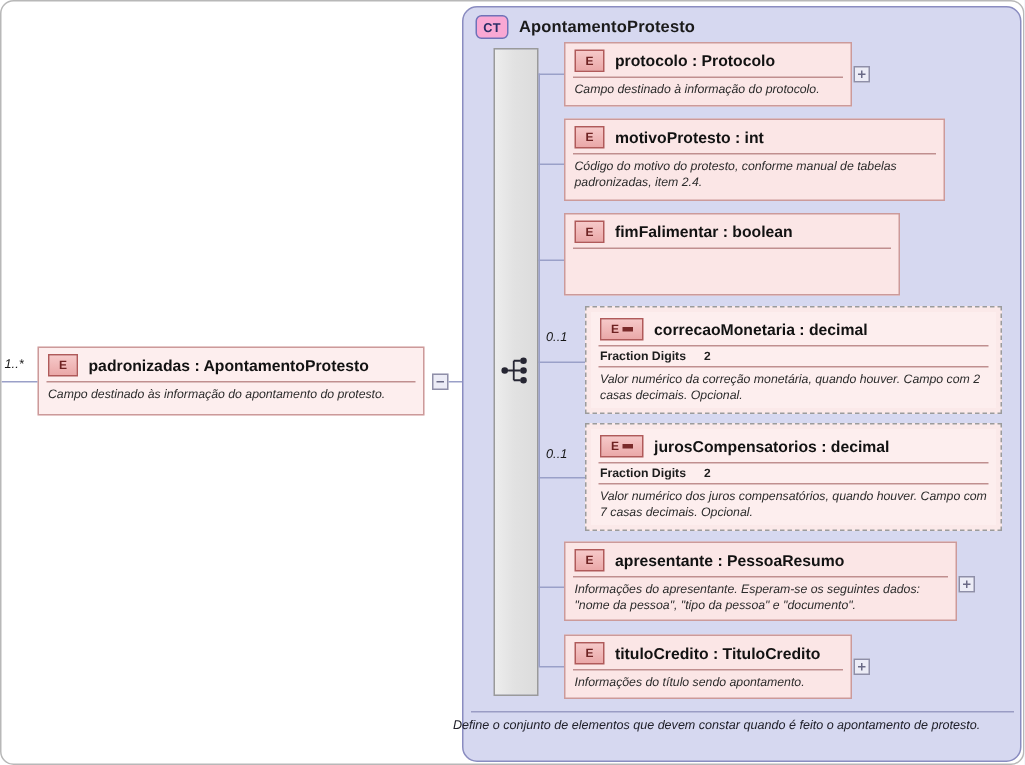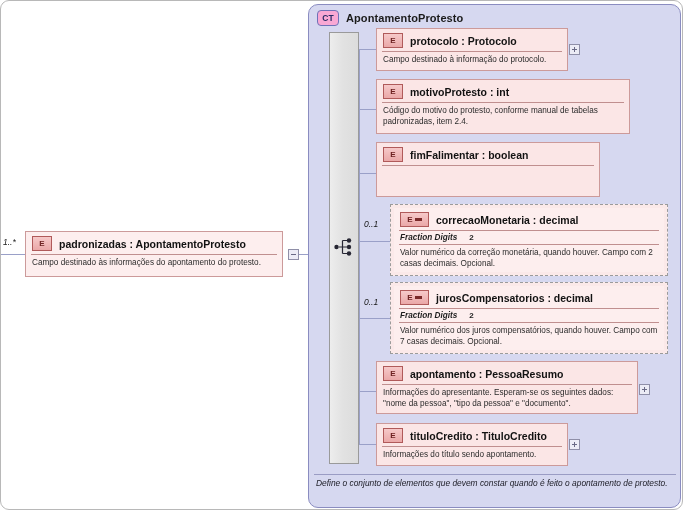--- a/index.html
+++ b/index.html
@@ -37,24 +37,24 @@
         box-sizing:border-box;}
   .ebox-hd{display:flex;align-items:center;gap:7px;padding:4px 6px 3px 6px;}
   .e-badge{width:18px;height:13px;min-width:18px;border:1px solid #b05a5a;
            background:linear-gradient(to bottom,#f6c9c9,#eaa8a8);
            color:#6e2222;font-size:8px;font-weight:bold;
            display:flex;align-items:center;justify-content:center;}
   .e-badge.restr{width:27px;min-width:27px;gap:2px;}
   .e-badge.restr i{display:inline-block;width:7px;height:3px;background:#7a2a2a;}
   .e-name{font-size:10.5px;font-weight:bold;color:#121212;white-space:nowrap;}
   .e-sep{height:1px;background:#c08f8f;margin:0 5px;}
-  .e-desc{font-size:8.2px;color:#2b2b2b;line-height:1.3;
+  .e-desc{font-size:8.2px;font-style:italic;color:#2b2b2b;line-height:1.3;
           padding:3px 6px 4px 6px;}
   .facet{display:flex;align-items:center;padding:2px 6px 2px 6px;gap:12px;}
-  .facet-k{font-size:8.2px;font-style:italic;color:#1d1d1d;font-weight:600;}
+  .facet-k{font-size:8.2px;color:#1d1d1d;font-weight:600;}
   .facet-v{font-size:8px;color:#1d1d1d;font-weight:bold;}
 
   
   .dashbox{position:absolute;border:1px dashed #9b9b9b;background:#fbe9e9;
            box-sizing:border-box;}
   .dashbox .inner{position:absolute;left:3px;top:3px;right:3px;bottom:3px;
                   background:#fdeeee;border:0;}
 
   
   .card{position:absolute;font-size:8.5px;font-style:italic;color:#171717;
@@ -70,37 +70,37 @@
 
   
   .root-box{position:absolute;left:24px;top:230px;width:258px;height:46px;
             background:#fdeeee;border:1px solid #cc9a9a;box-sizing:border-box;}
 
   .card-root{position:absolute;left:2px;top:236px;}
 
   
   .ct-foot-sep{position:absolute;left:313px;top:473px;width:362px;height:1px;
                background:#9a9cc4;}
-  .ct-foot{position:absolute;left:315px;top:477px;width:352px;font-size:8.4px;
+  .ct-foot{position:absolute;left:301px;top:477px;width:352px;font-size:8.4px;
            font-style:italic;color:#20202a;line-height:1.35;}
 </style>
 </head>
 <body>
 
 <div id="canvas">
 
   <div class="card card-root">1..*</div>
 
   <div class="root-box">
     <div class="ebox-hd">
       <span class="e-badge">E</span>
       <span class="e-name">padronizadas : ApontamentoProtesto</span>
     </div>
     <div class="e-sep"></div>
-    <div class="e-desc">Campo destinado às informações do apontamento do protesto.</div>
+    <div class="e-desc">Campo destinado às informação do apontamento do protesto.</div>
   </div>
 
   <div class="ln h" style="left:0px;top:253px;width:24px;"></div>
   <div class="expander" style="left:287px;top:248px;"></div>
   <div class="ln h" style="left:298px;top:253px;width:35px;"></div>
 
   <div class="ct-panel">
     <div class="ct-header">
       <span class="ct-badge">CT</span>
       <span class="ct-title">ApontamentoProtesto</span>
@@ -189,21 +189,21 @@
       </div>
       <div class="e-sep"></div>
       <div class="e-desc">Valor numérico dos juros compensatórios, quando houver. Campo com 7 casas decimais. Opcional.</div>
     </div>
   </div>
 
   <div class="ln h" style="left:358px;top:390px;width:17px;"></div>
   <div class="ebox" style="left:375px;top:360px;width:262px;height:53px;">
     <div class="ebox-hd">
       <span class="e-badge">E</span>
-      <span class="e-name">apontamento : PessoaResumo</span>
+      <span class="e-name">apresentante : PessoaResumo</span>
     </div>
     <div class="e-sep"></div>
     <div class="e-desc">Informações do apresentante. Esperam-se os seguintes dados: "nome da pessoa", "tipo da pessoa" e "documento".</div>
   </div>
   <div class="expander plus" style="left:638px;top:383px;"></div>
 
   <div class="ln h" style="left:358px;top:443px;width:17px;"></div>
   <div class="ebox" style="left:375px;top:422px;width:192px;height:43px;">
     <div class="ebox-hd">
       <span class="e-badge">E</span>

